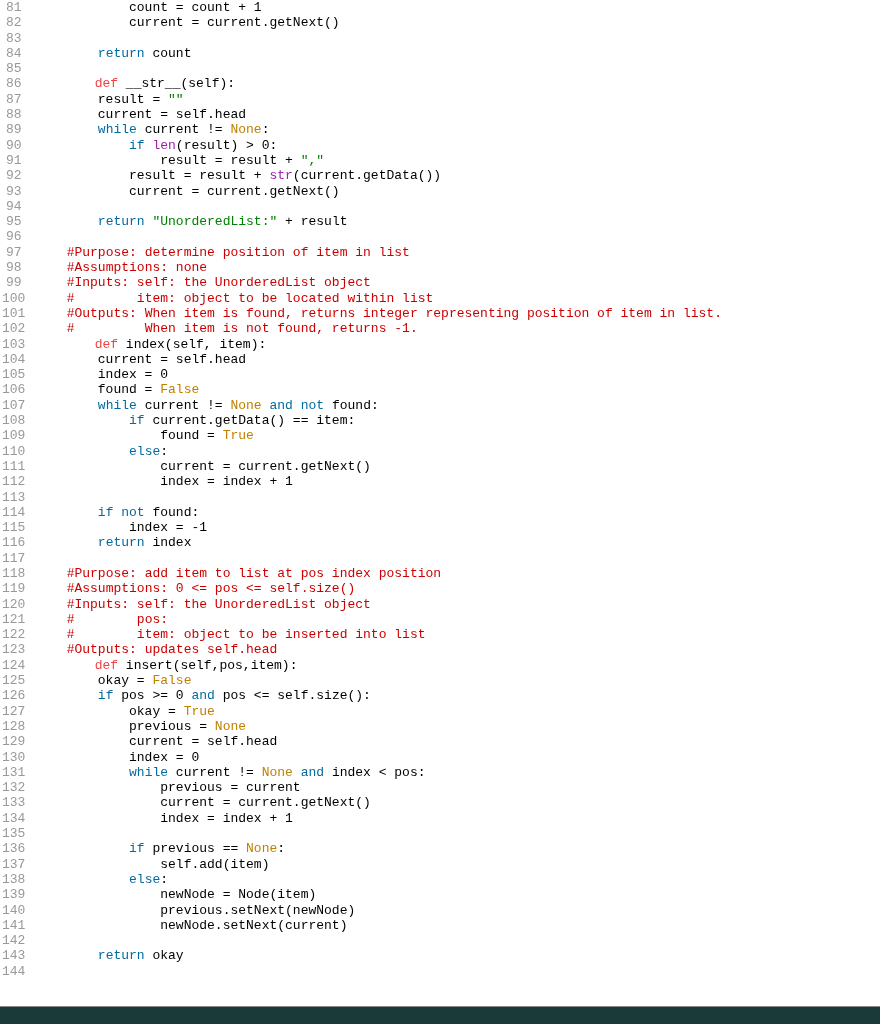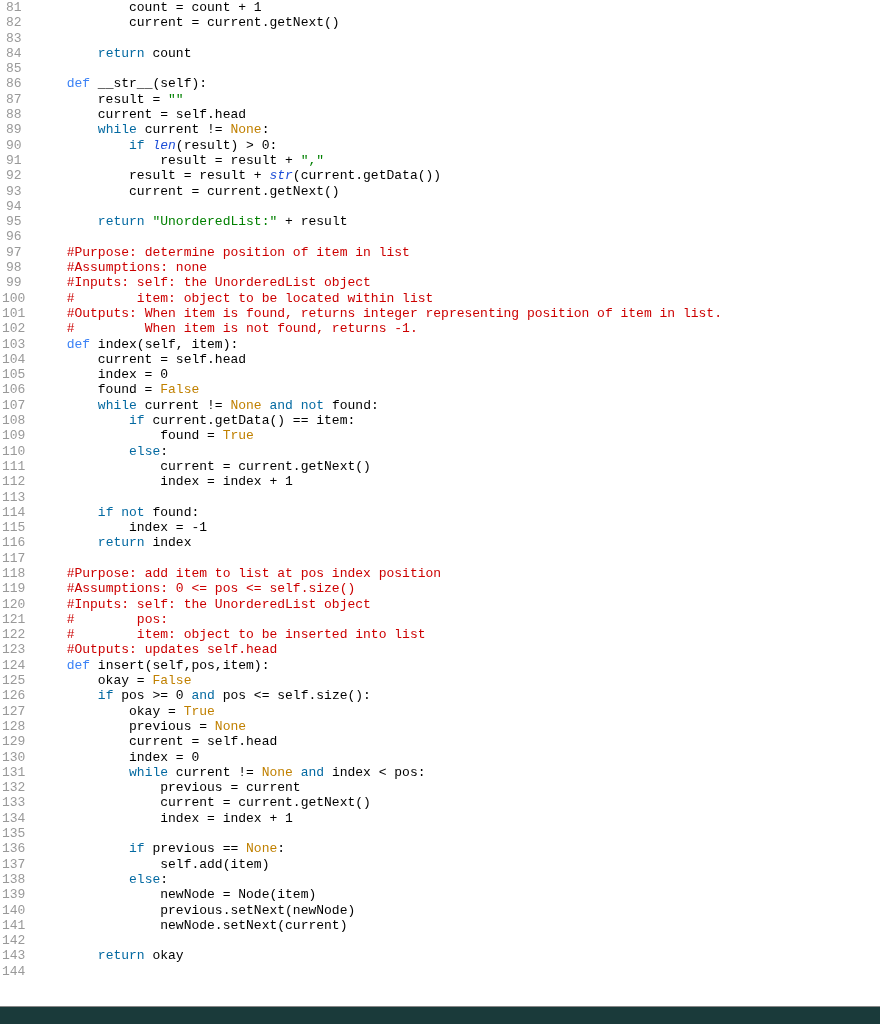--- a/index.html
+++ b/index.html
@@ -19,24 +19,24 @@
       user-select: none;
       white-space: pre;
     }
     .code-area {
       flex: 1;
       padding: 0 4px;
       white-space: pre;
       overflow-x: auto;
     }
     .line { display: block; height: 15.3px; }
-    .k-def { color: #3b82f6; }
+    .k-def { color: #ef4444; margin-left: 28px; }
     .k-flow { color: #0369a1; }
     .k-const { color: #c08000; }
-    .k-builtin { color: #1d4ed8; font-style: italic; }
+    .k-builtin { color: #a21caf; }
     .comment { color: #cc0000; margin-top: 7px; }
     .string { color: #008000; }
     .plain { color: #000000; }
     .bottom-bar {
       position: fixed;
       left: 0;
       right: 0;
       bottom: 0;
       height: 18px;
       background: #1a3a3a;

